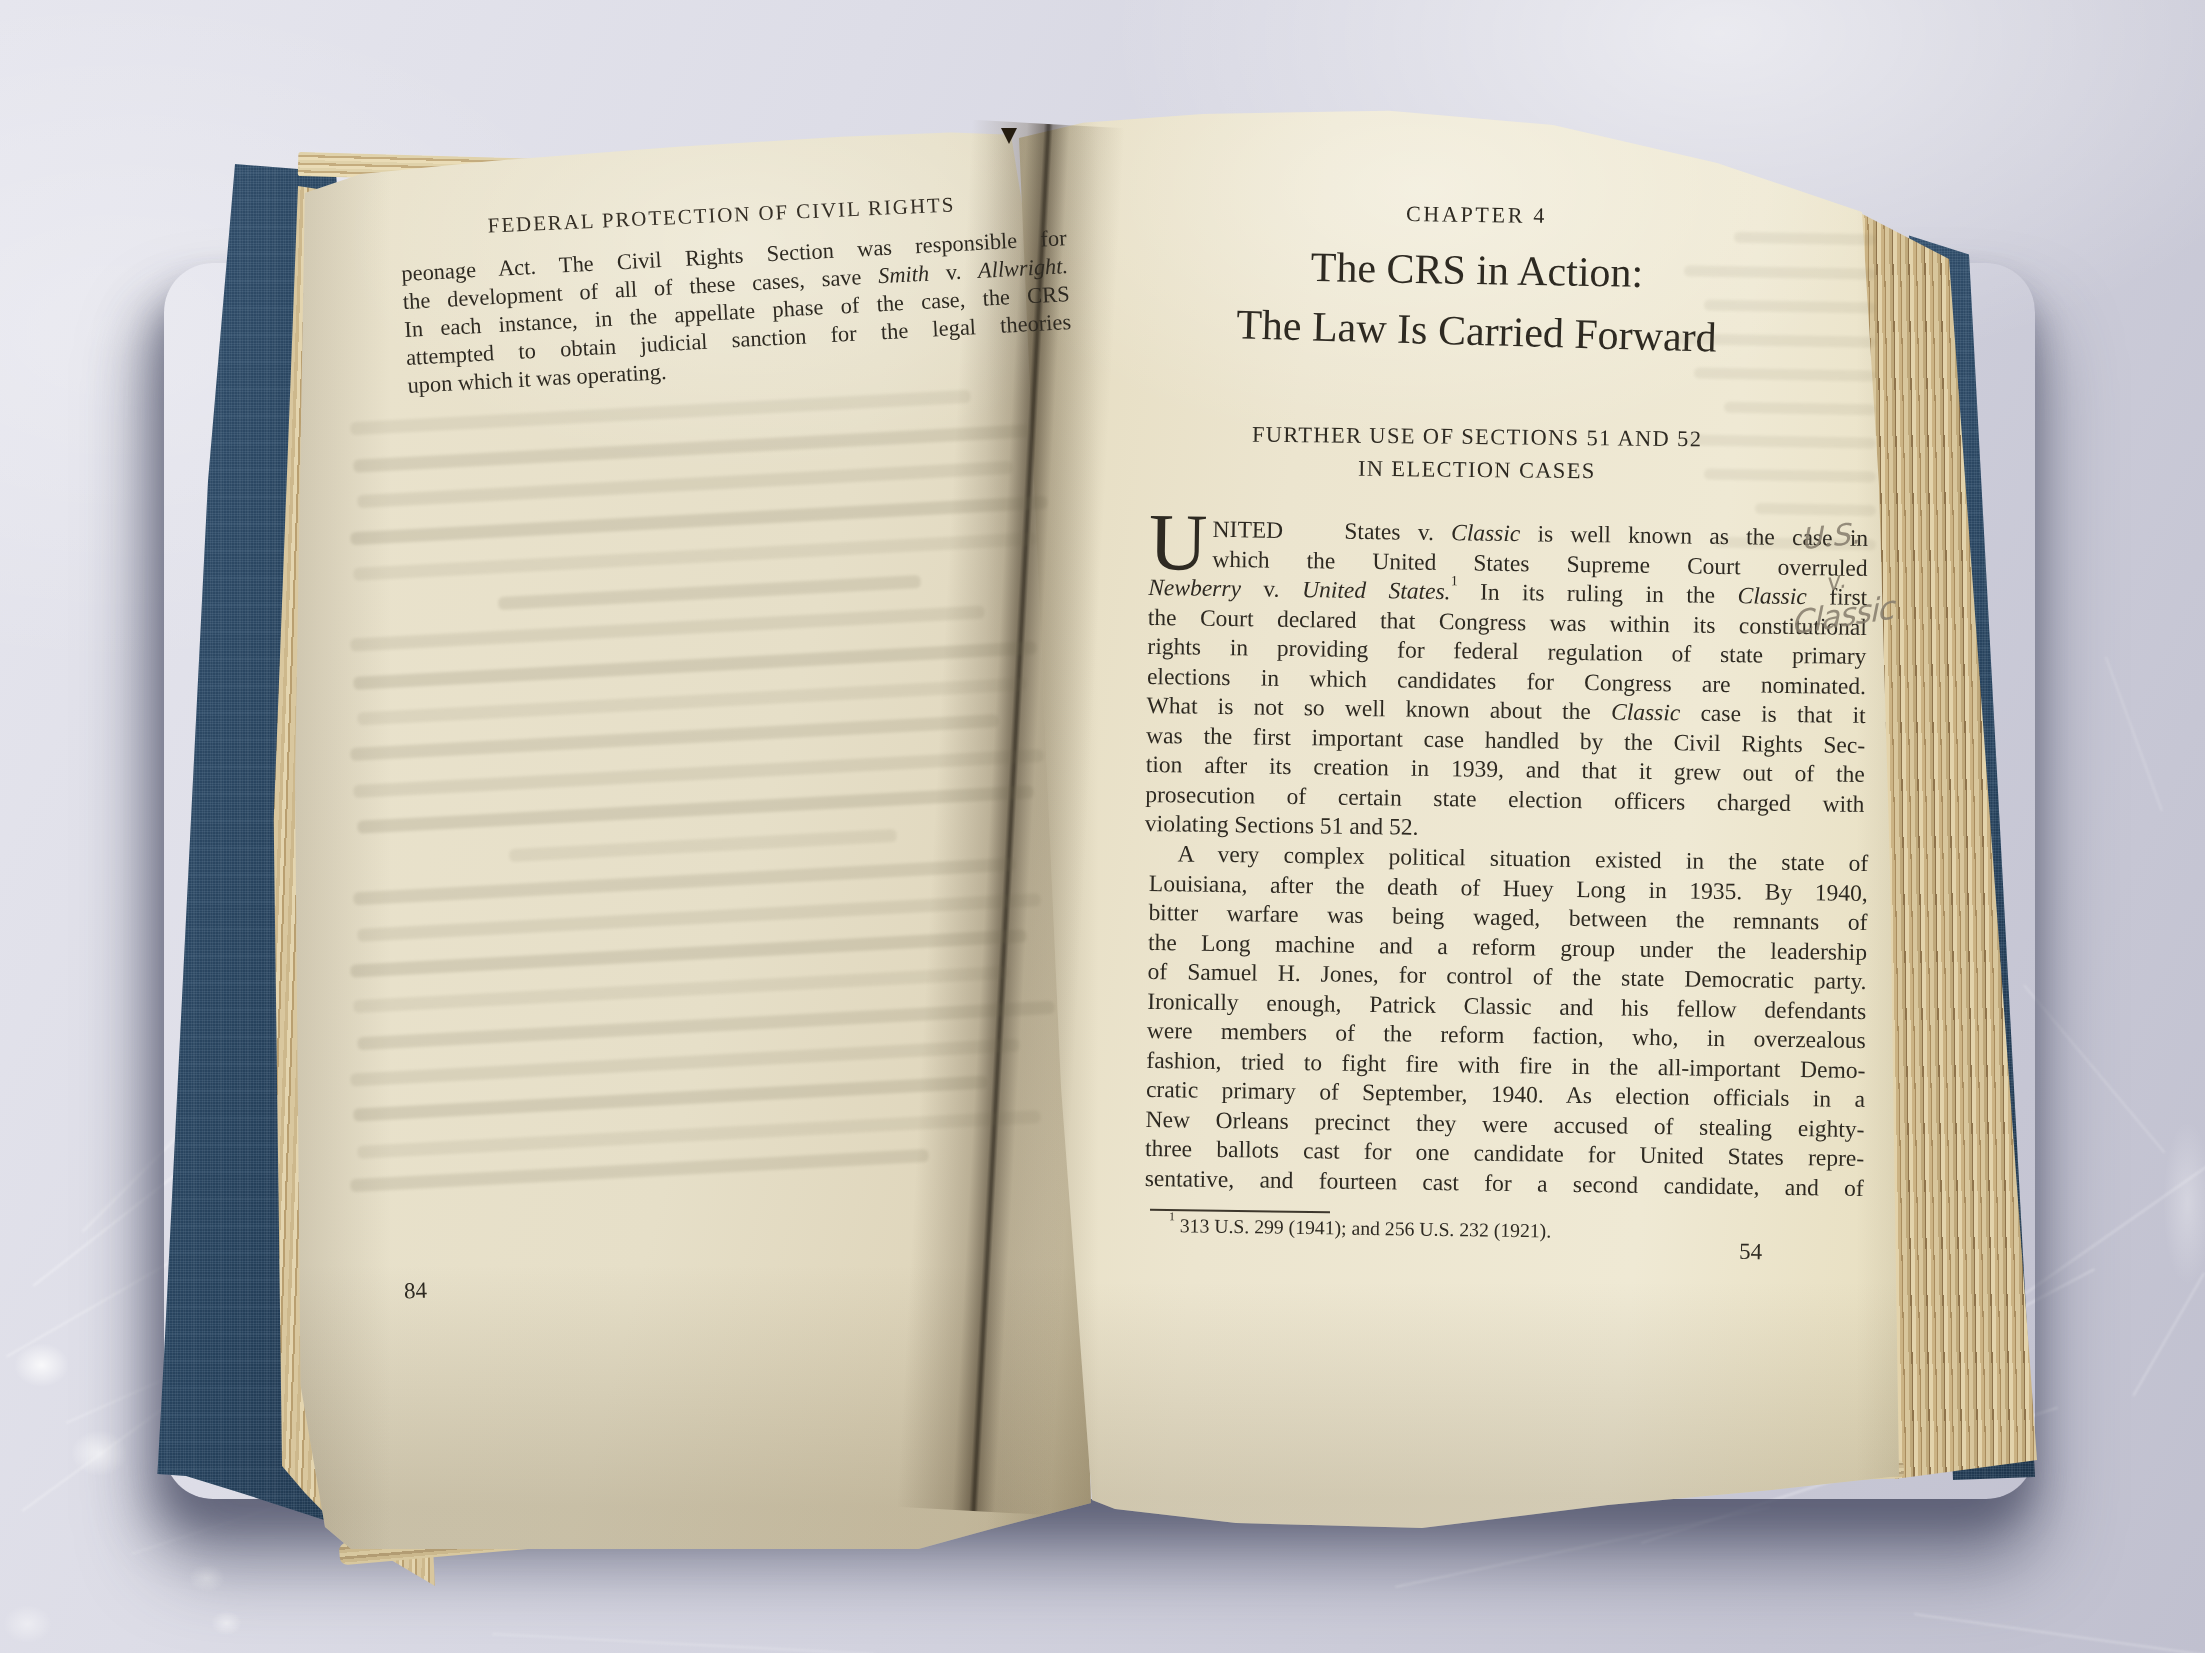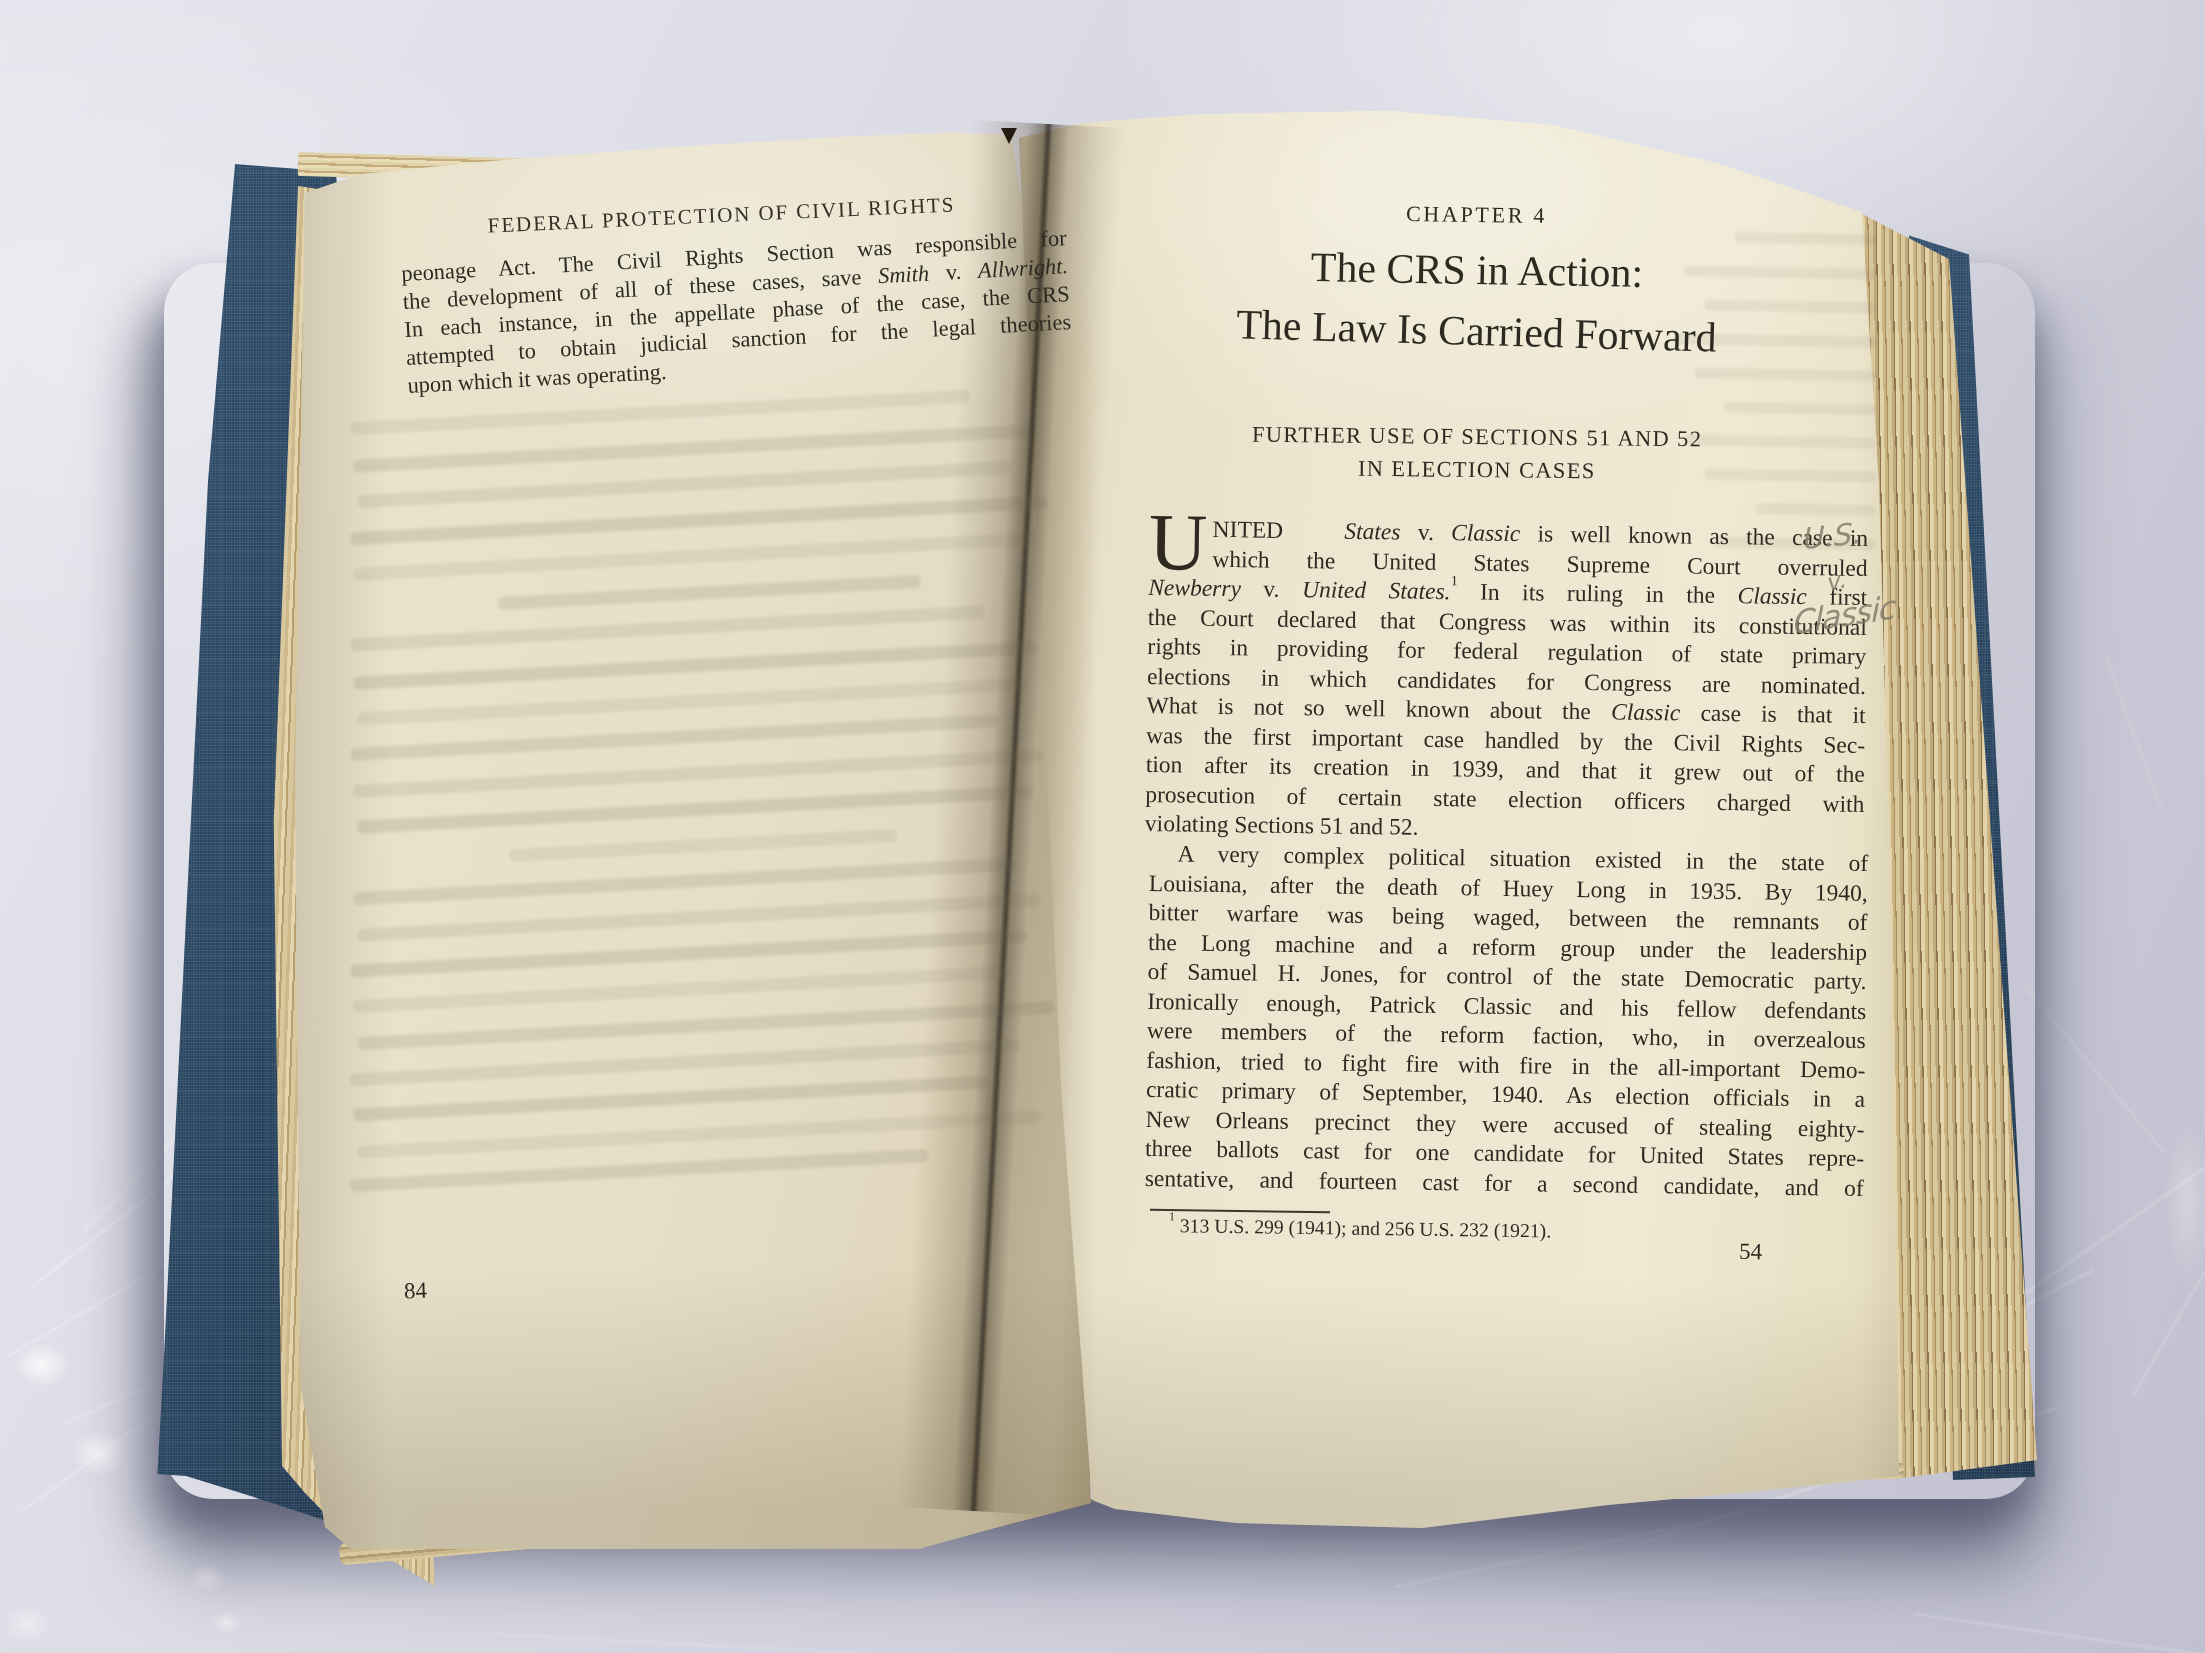--- a/index.html
+++ b/index.html
@@ -181,21 +181,21 @@
   <div class="abs ink" id="chapter-label">CHAPTER 4</div>
   <div class="abs ink" id="title-1">The CRS in Action:</div>
   <div class="abs ink" id="title-2">The Law Is Carried Forward</div>
   <div class="abs ink" id="section-head">
     <div>FURTHER USE OF SECTIONS 51 AND 52</div>
     <div>IN ELECTION CASES</div>
   </div>
   <div class="abs ink" id="para-r1">
     <div id="dropcap">U</div>
     <div id="para-r1-lines">
-        <div class="tl"><span>NITED </span><span style="font-style: italic; margin-left: 44px;">States</span><span> v. </span><span style="font-style: italic;">Classic</span><span> is well known as the case in</span></div>
+        <div class="tl"><span>NITED </span><span style=" margin-left: 44px;">States</span><span> v. </span><span style="font-style: italic;">Classic</span><span> is well known as the case in</span></div>
         <div class="tl"><span>which the United States Supreme Court overruled</span></div>
         <div class="tl"><span style="font-style: italic;">Newberry</span><span> v. </span><span style="font-style: italic;">United States.</span><sup>1</sup><span> In its ruling in the </span><span style="font-style: italic;">Classic</span><span> first</span></div>
         <div class="tl"><span>the Court declared that Congress was within its constitutional</span></div>
         <div class="tl"><span>rights in providing for federal regulation of state primary</span></div>
         <div class="tl"><span>elections in which candidates for Congress are nominated.</span></div>
         <div class="tl"><span>What is not so well known about the </span><span style="font-style: italic;">Classic</span><span> case is that it</span></div>
         <div class="tl"><span>was the first important case handled by the Civil Rights Sec-</span></div>
         <div class="tl"><span>tion after its creation in 1939, and that it grew out of the</span></div>
         <div class="tl"><span>prosecution of certain state election officers charged with</span></div>
         <div class="tl rag"><span>violating Sections 51 and 52.</span></div>

